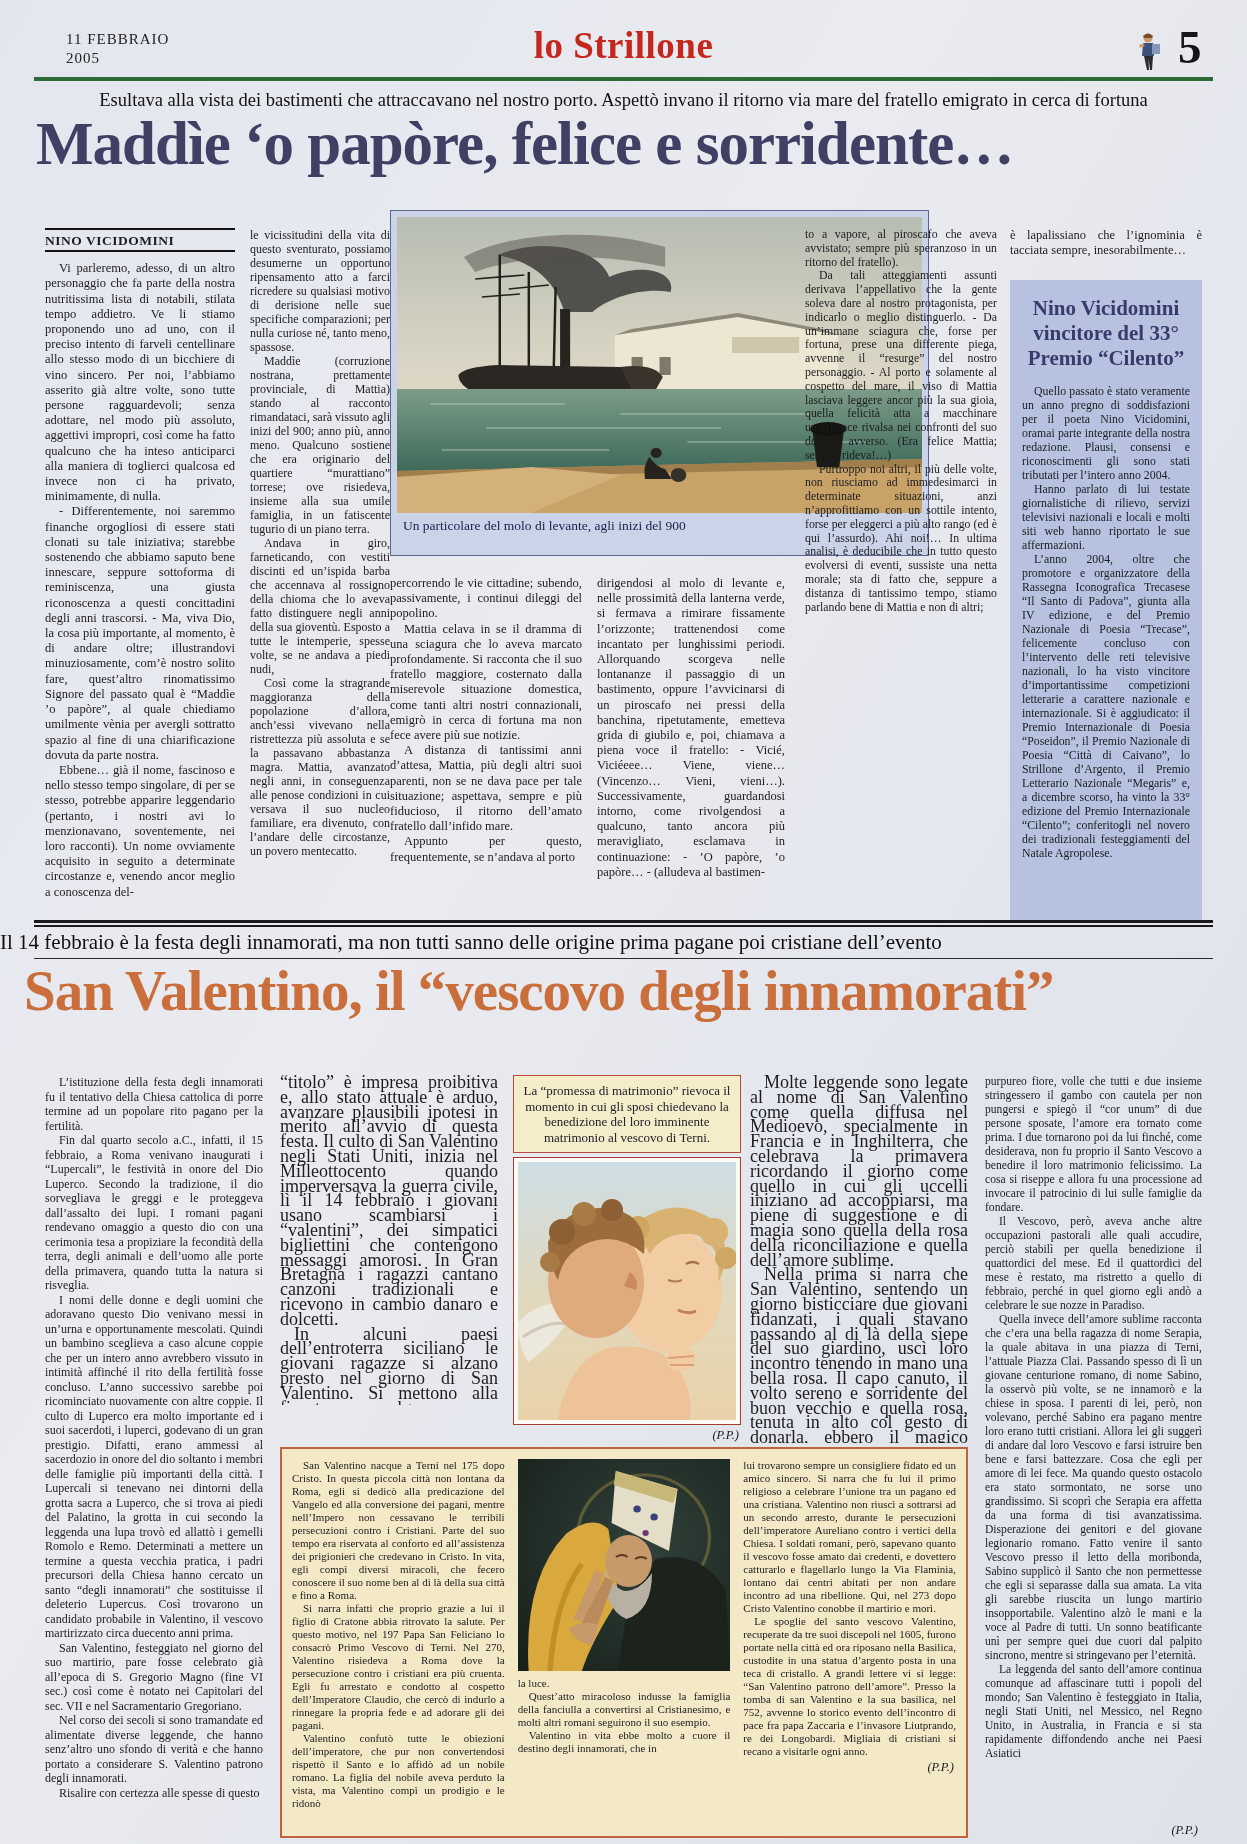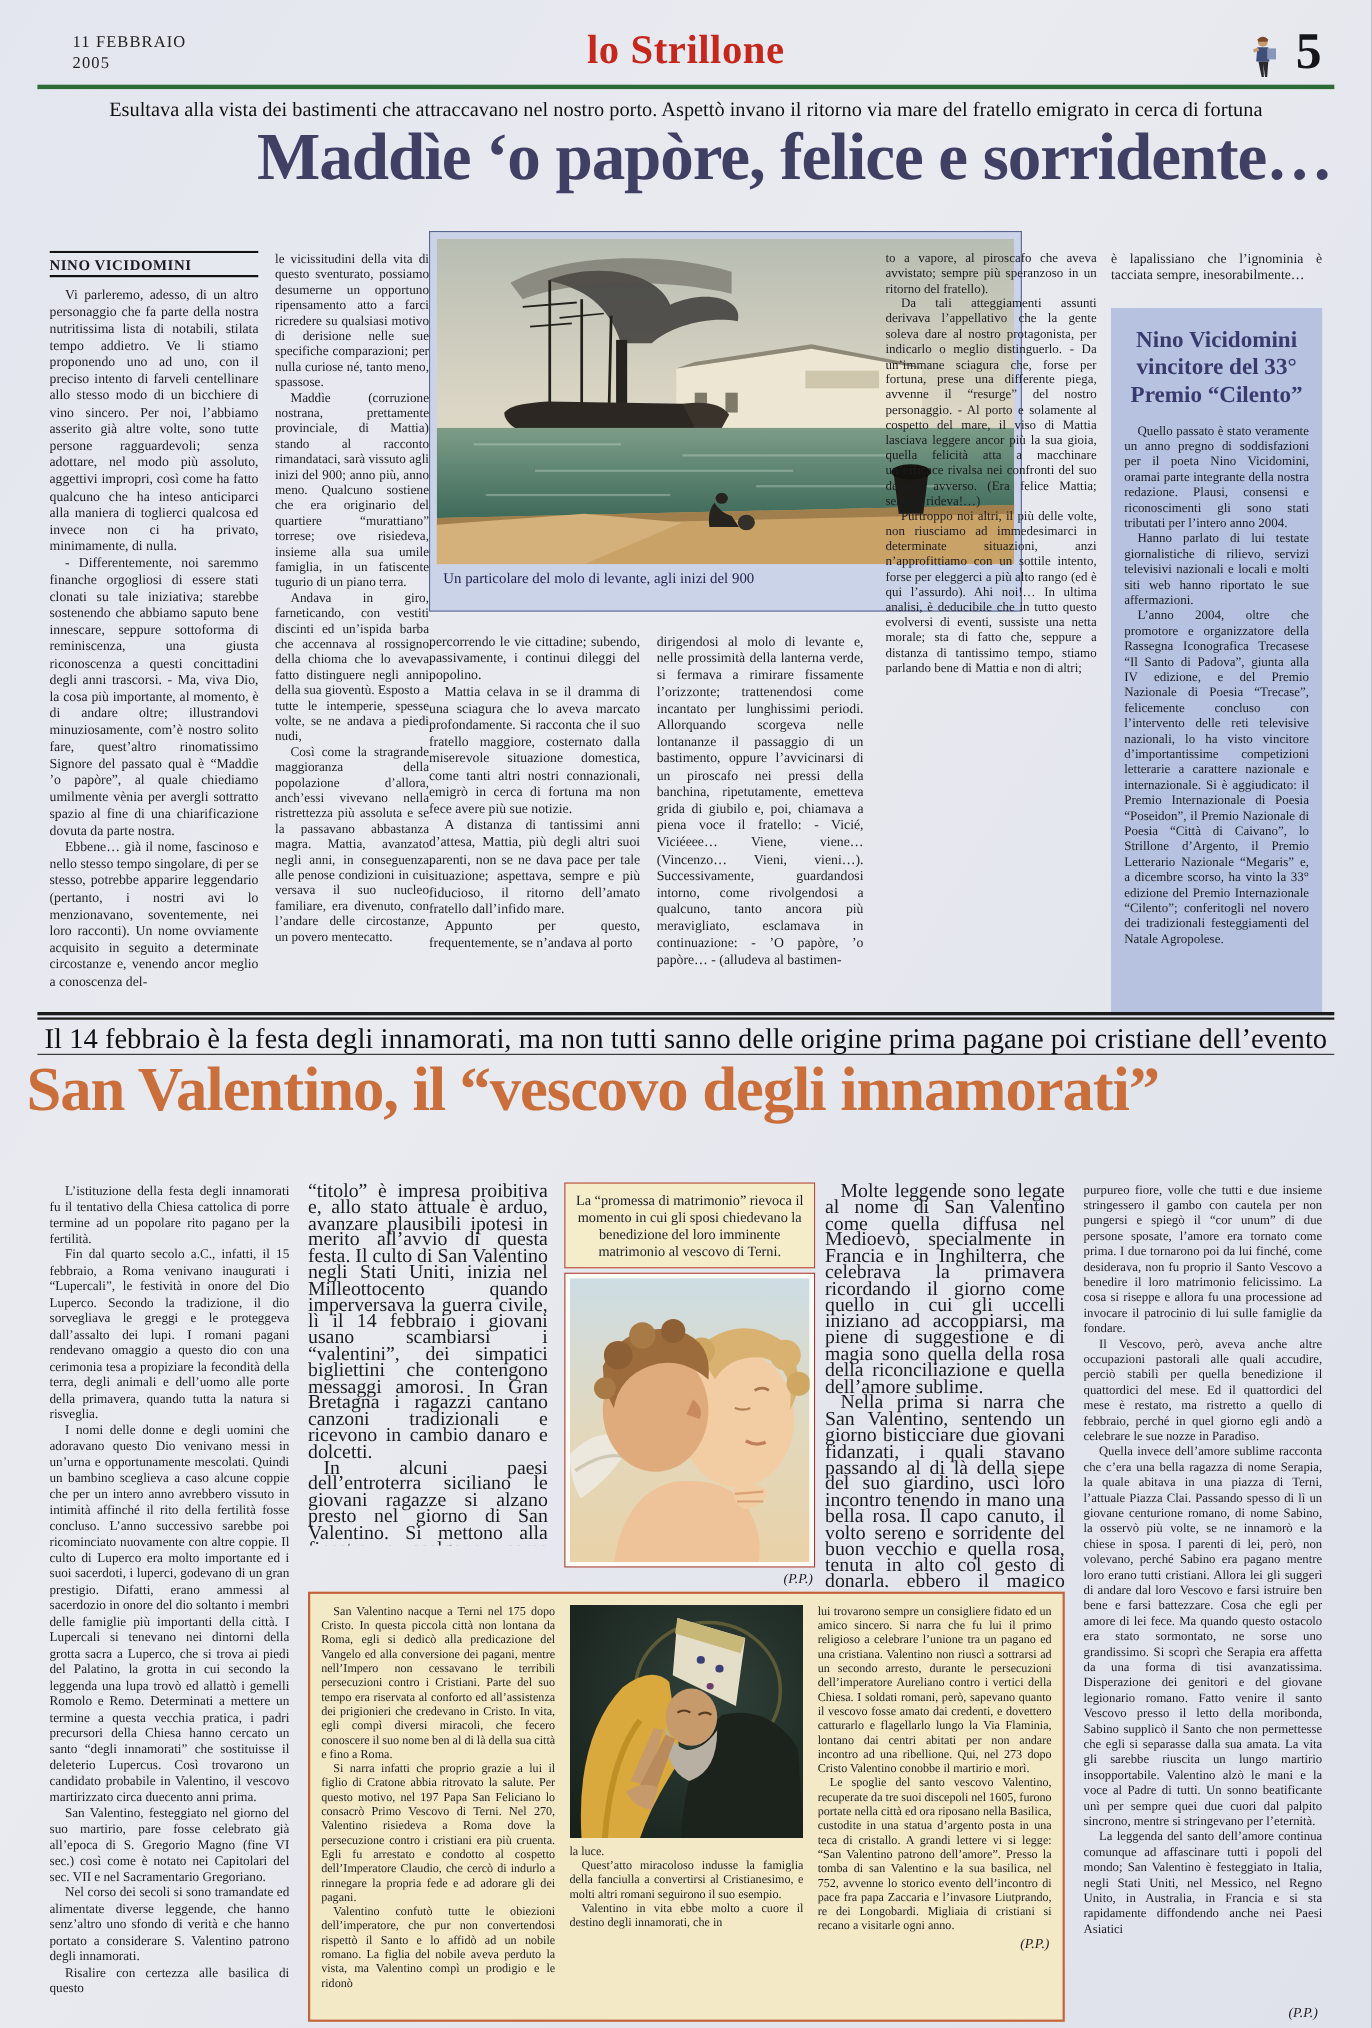--- a/index.html
+++ b/index.html
@@ -7,21 +7,21 @@
         background:linear-gradient(120deg,#e3e6ee 0%,#e9ebf0 40%,#e2e5ec 70%,#dfe2ea 100%);
         font-family:"Liberation Serif","DejaVu Serif",serif;color:#1c1c20;}
   .abs{position:absolute;}
 
   
   .dateblock{left:66px;top:30px;font-size:15px;letter-spacing:1px;color:#222;line-height:1.25;}
   .masthead{left:0;right:0;top:24px;text-align:center;font-size:37px;font-weight:bold;letter-spacing:0.5px;}
   .pagenum{left:1178px;top:20px;font-size:47px;font-weight:bold;color:#15151a;}
   .greenrule{left:34px;right:34px;top:77px;height:4px;}
   .kicker{left:64px;right:64px;top:90px;text-align:center;font-size:18.5px;color:#111;}
-  .headline1{left:36px;right:36px;top:113px;text-align:right;font-weight:bold;font-size:61px;
+  .headline1{left:36px;right:36px;top:113px;text-align:left;font-weight:bold;font-size:61px;
              letter-spacing:-1px;line-height:1.0;}
 
   
   .col{position:absolute;text-align:justify;overflow:hidden;}
   .col p{margin:0;text-indent:14px;}
   .cont p:first-child{text-indent:0;}
   .a1{font-size:12.5px;line-height:15.2px;}
 
   
   .byline{border-top:2px solid #111;margin-bottom:9px;}
@@ -35,21 +35,21 @@
 
   
   .nino-box{position:absolute;left:0;right:0;top:52px;bottom:0;background:#b6c2e0;
             padding:14px 12px;box-sizing:border-box;overflow:hidden;}
   .nino-box h3{margin:2px 0 12px 0;text-align:center;font-size:21px;line-height:1.2;color:#3a3a6d;}
   .nino-box .bx{font-size:11.8px;line-height:14px;text-align:justify;}
   .nino-box .bx p{margin:0;text-indent:12px;}
 
   
   .dbl-rule{left:34px;right:34px;top:920px;height:2px;border-top:3px solid #1b1b1b;border-bottom:2px solid #1b1b1b;}
-  .strap{left:0;right:0;top:930px;text-align:center;font-size:26px;color:#101014;}
+  .strap{left:0;right:0;top:930px;font-size:21px;color:#101014;}
   .thin-rule{left:34px;right:34px;top:958px;height:1px;background:#2a2a2a;}
   .headline2{left:24px;right:24px;top:962px;text-align:left;font-weight:bold;font-size:57px;
              letter-spacing:-1px;line-height:1.0;}
 
   .a2{font-size:18px;line-height:14.8px;}
 
   
   .promo-box{background:#f5ecca;border:1px solid #b5493a;padding:7px 9px;box-sizing:border-box;
              font-size:13px;line-height:15.5px;text-align:center;color:#20202a;}
   .img-frame{background:#fdfbf5;border:1px solid #a83a32;padding:4px;box-sizing:border-box;}
@@ -216,21 +216,21 @@
   <div class="abs headline2" style="color:#ca6e3c;">San Valentino, il “vescovo degli innamorati”</div>
 
   <div class="abs" style="left:45px;top:1075px;width:1157px;height:763px;">
 
     <div class="col a2" style="left:0;top:0;width:218px;bottom:0;font-size:12px;line-height:14.5px;">
         <p>L’istituzione della festa degli innamorati fu il tentativo della Chiesa cattolica di porre termine ad un popolare rito pagano per la fertilità.</p>
         <p>Fin dal quarto secolo a.C., infatti, il 15 febbraio, a Roma venivano inaugurati i “Lupercali”, le festività in onore del Dio Luperco. Secondo la tradizione, il dio sorvegliava le greggi e le proteggeva dall’assalto dei lupi. I romani pagani rendevano omaggio a questo dio con una cerimonia tesa a propiziare la fecondità della terra, degli animali e dell’uomo alle porte della primavera, quando tutta la natura si risveglia.</p>
         <p>I nomi delle donne e degli uomini che adoravano questo Dio venivano messi in un’urna e opportunamente mescolati. Quindi un bambino sceglieva a caso alcune coppie che per un intero anno avrebbero vissuto in intimità affinché il rito della fertilità fosse concluso. L’anno successivo sarebbe poi ricominciato nuovamente con altre coppie. Il culto di Luperco era molto importante ed i suoi sacerdoti, i luperci, godevano di un gran prestigio. Difatti, erano ammessi al sacerdozio in onore del dio soltanto i membri delle famiglie più importanti della città. I Lupercali si tenevano nei dintorni della grotta sacra a Luperco, che si trova ai piedi del Palatino, la grotta in cui secondo la leggenda una lupa trovò ed allattò i gemelli Romolo e Remo. Determinati a mettere un termine a questa vecchia pratica, i padri precursori della Chiesa hanno cercato un santo “degli innamorati” che sostituisse il deleterio Lupercus. Così trovarono un candidato probabile in Valentino, il vescovo martirizzato circa duecento anni prima.</p>
         <p>San Valentino, festeggiato nel giorno del suo martirio, pare fosse celebrato già all’epoca di S. Gregorio Magno (fine VI sec.) così come è notato nei Capitolari del sec. VII e nel Sacramentario Gregoriano.</p>
         <p>Nel corso dei secoli si sono tramandate ed alimentate diverse leggende, che hanno senz’altro uno sfondo di verità e che hanno portato a considerare S. Valentino patrono degli innamorati.</p>
-        <p>Risalire con certezza alle basilica di questo</p>
+        <p>Risalire con certezza alle spesse di questo</p>
       </div>
 
     <div class="col a2 cont" style="left:235px;top:0;width:218px;height:330px;">
         <p>“titolo” è impresa proibitiva e, allo stato attuale è arduo, avanzare plausibili ipotesi in merito all’avvio di questa festa. Il culto di San Valentino negli Stati Uniti, inizia nel Milleottocento quando imperversava la guerra civile, lì il 14 febbraio i giovani usano scambiarsi i “valentini”, dei simpatici bigliettini che contengono messaggi amorosi. In Gran Bretagna i ragazzi cantano canzoni tradizionali e ricevono in cambio danaro e dolcetti.</p>
         <p>In alcuni paesi dell’entroterra siciliano le giovani ragazze si alzano presto nel giorno di San Valentino. Si mettono alla finestra e scelgono, come promesso sposo, il primo uomo che passa per la via. Per evitare brutte sorprese però le ragazze tengono gli occhi ben chiusi fino a quando non sentono una voce gradita: solo allora li aprono.</p>
       </div>
 
     <div class="abs promo-box" style="left:468px;top:0;width:228px;">
       <span>La “promessa di matrimonio” rievoca il momento in cui gli sposi chiedevano la benedizione del loro imminente matrimonio al vescovo di Terni.</span>
     </div>

